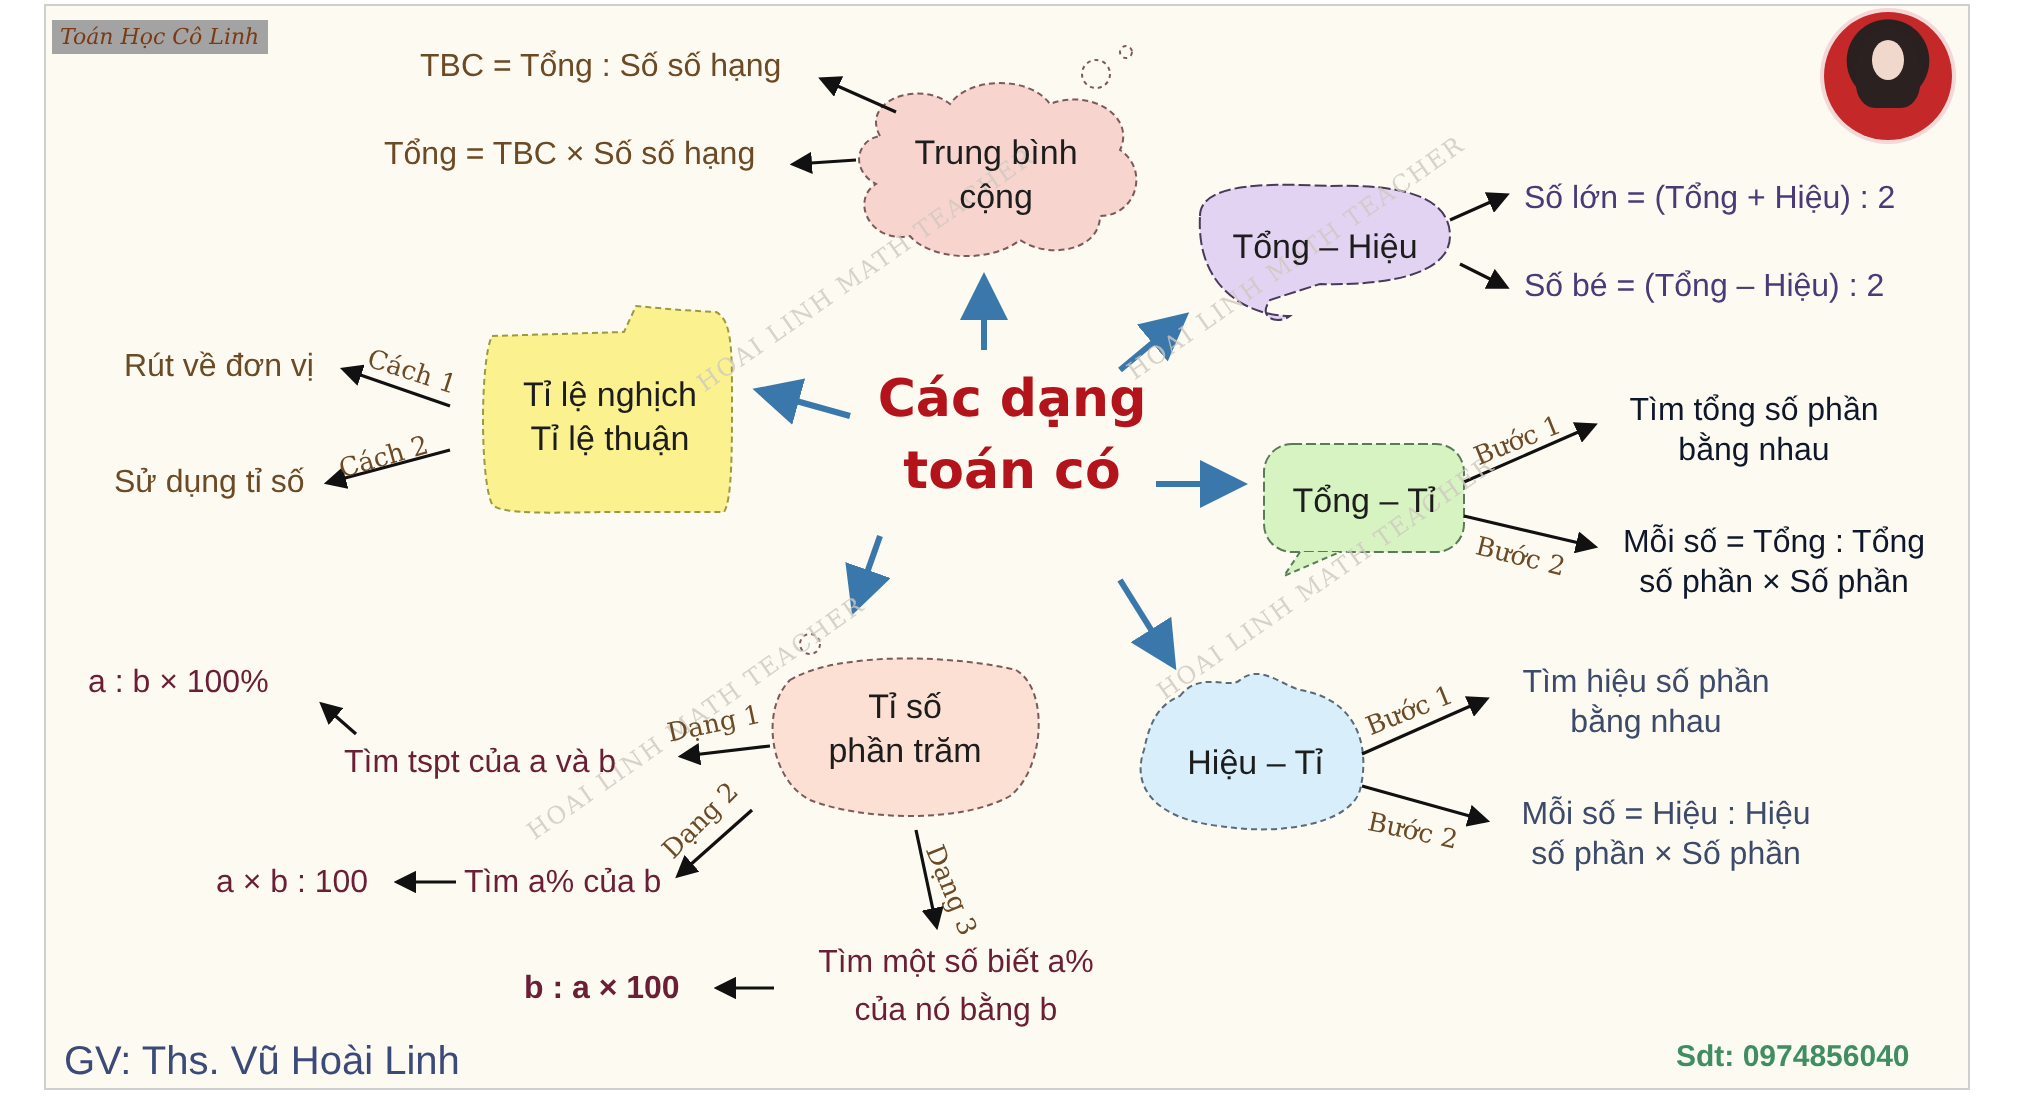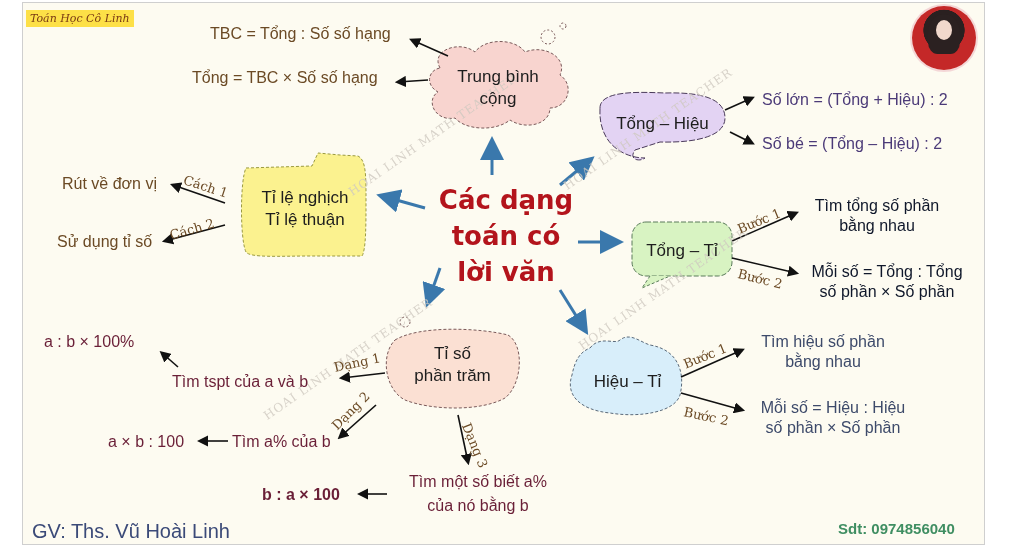--- a/index.html
+++ b/index.html
@@ -1,21 +1,21 @@
 <!DOCTYPE html>
 <html><head>
 <meta charset="utf-8">
 <style>
   html, body { margin:0; padding:0; }
   body { width:1020px; height:552px; background:#ffffff; position:relative; overflow:hidden; font-family:"Liberation Sans", sans-serif; }
   #panel { position:absolute; left:22px; top:2px; width:963px; height:543px; background:#fdfbf1; border:1px solid #cfcfcf; box-sizing:border-box; }
   .t { position:absolute; white-space:nowrap; font-size:16px; line-height:20px; }
   .c { text-align:center; }
   svg#lines { position:absolute; left:0; top:0; }
-  .brand { position:absolute; left:26px; top:10px; background:#fde047; color:#7a3a14; font-family:"DejaVu Serif", serif; font-style:italic; font-size:11px; padding:2px 4px; }
+  .brand { position:absolute; left:26px; top:10px; background:#a3a3a3; color:#7a3a14; font-family:"DejaVu Serif", serif; font-style:italic; font-size:11px; padding:2px 4px; }
   .avatar { position:absolute; left:912px; top:6px; width:64px; height:64px; border-radius:50%; background:radial-gradient(circle at 50% 38%, #e9d2c6 0 18%, #2a2020 19% 40%, #c42828 41% 100%); box-shadow:0 0 0 2px #f4d7d7; overflow:hidden; }
   .avatar .face { position:absolute; left:24px; top:14px; width:16px; height:20px; border-radius:50%; background:#f1d8cc; }
   .avatar .hair { position:absolute; left:16px; top:8px; width:32px; height:40px; border-radius:50% 50% 30% 30%; background:#2b2121; }
   .center-title { position:absolute; left:426px; top:182px; width:160px; text-align:center; font-size:26px; line-height:36px; font-weight:bold; color:#b3141c; font-family:"DejaVu Sans", sans-serif; }
   .wm { position:absolute; color:#cfc9c0; font-family:"DejaVu Serif", serif; font-size:12px; opacity:0.8; transform-origin:left center; white-space:nowrap; letter-spacing:1px; }
   .brown { color:#6b4a25; }
   .purple { color:#4b3a78; }
   .green { color:#0f172a; }
   .blue { color:#3d4a6a; }
   .maroon { color:#6a1f37; }
@@ -98,21 +98,20 @@
 
 <div class="brand">Toán Học Cô Linh</div>
 <div class="avatar">
   <div class="hair"></div>
   <div class="face"></div>
 </div>
 
 <div class="center-title">
   <div>Các dạng</div>
   <div>toán có</div>
-  <div>lời văn</div>
 </div>
 
 <div class="node-text" style="left:438px;top:66px;width:120px;">
   <div>Trung bình</div>
   <div>cộng</div>
 </div>
 <div class="t brown" style="left:210px;top:24px;">TBC = Tổng : Số số hạng</div>
 <div class="t brown" style="left:192px;top:68px;">Tổng = TBC × Số số hạng</div>
 
 <div class="node-text" style="left:600px;top:113px;width:125px;">Tổng – Hiệu</div>

